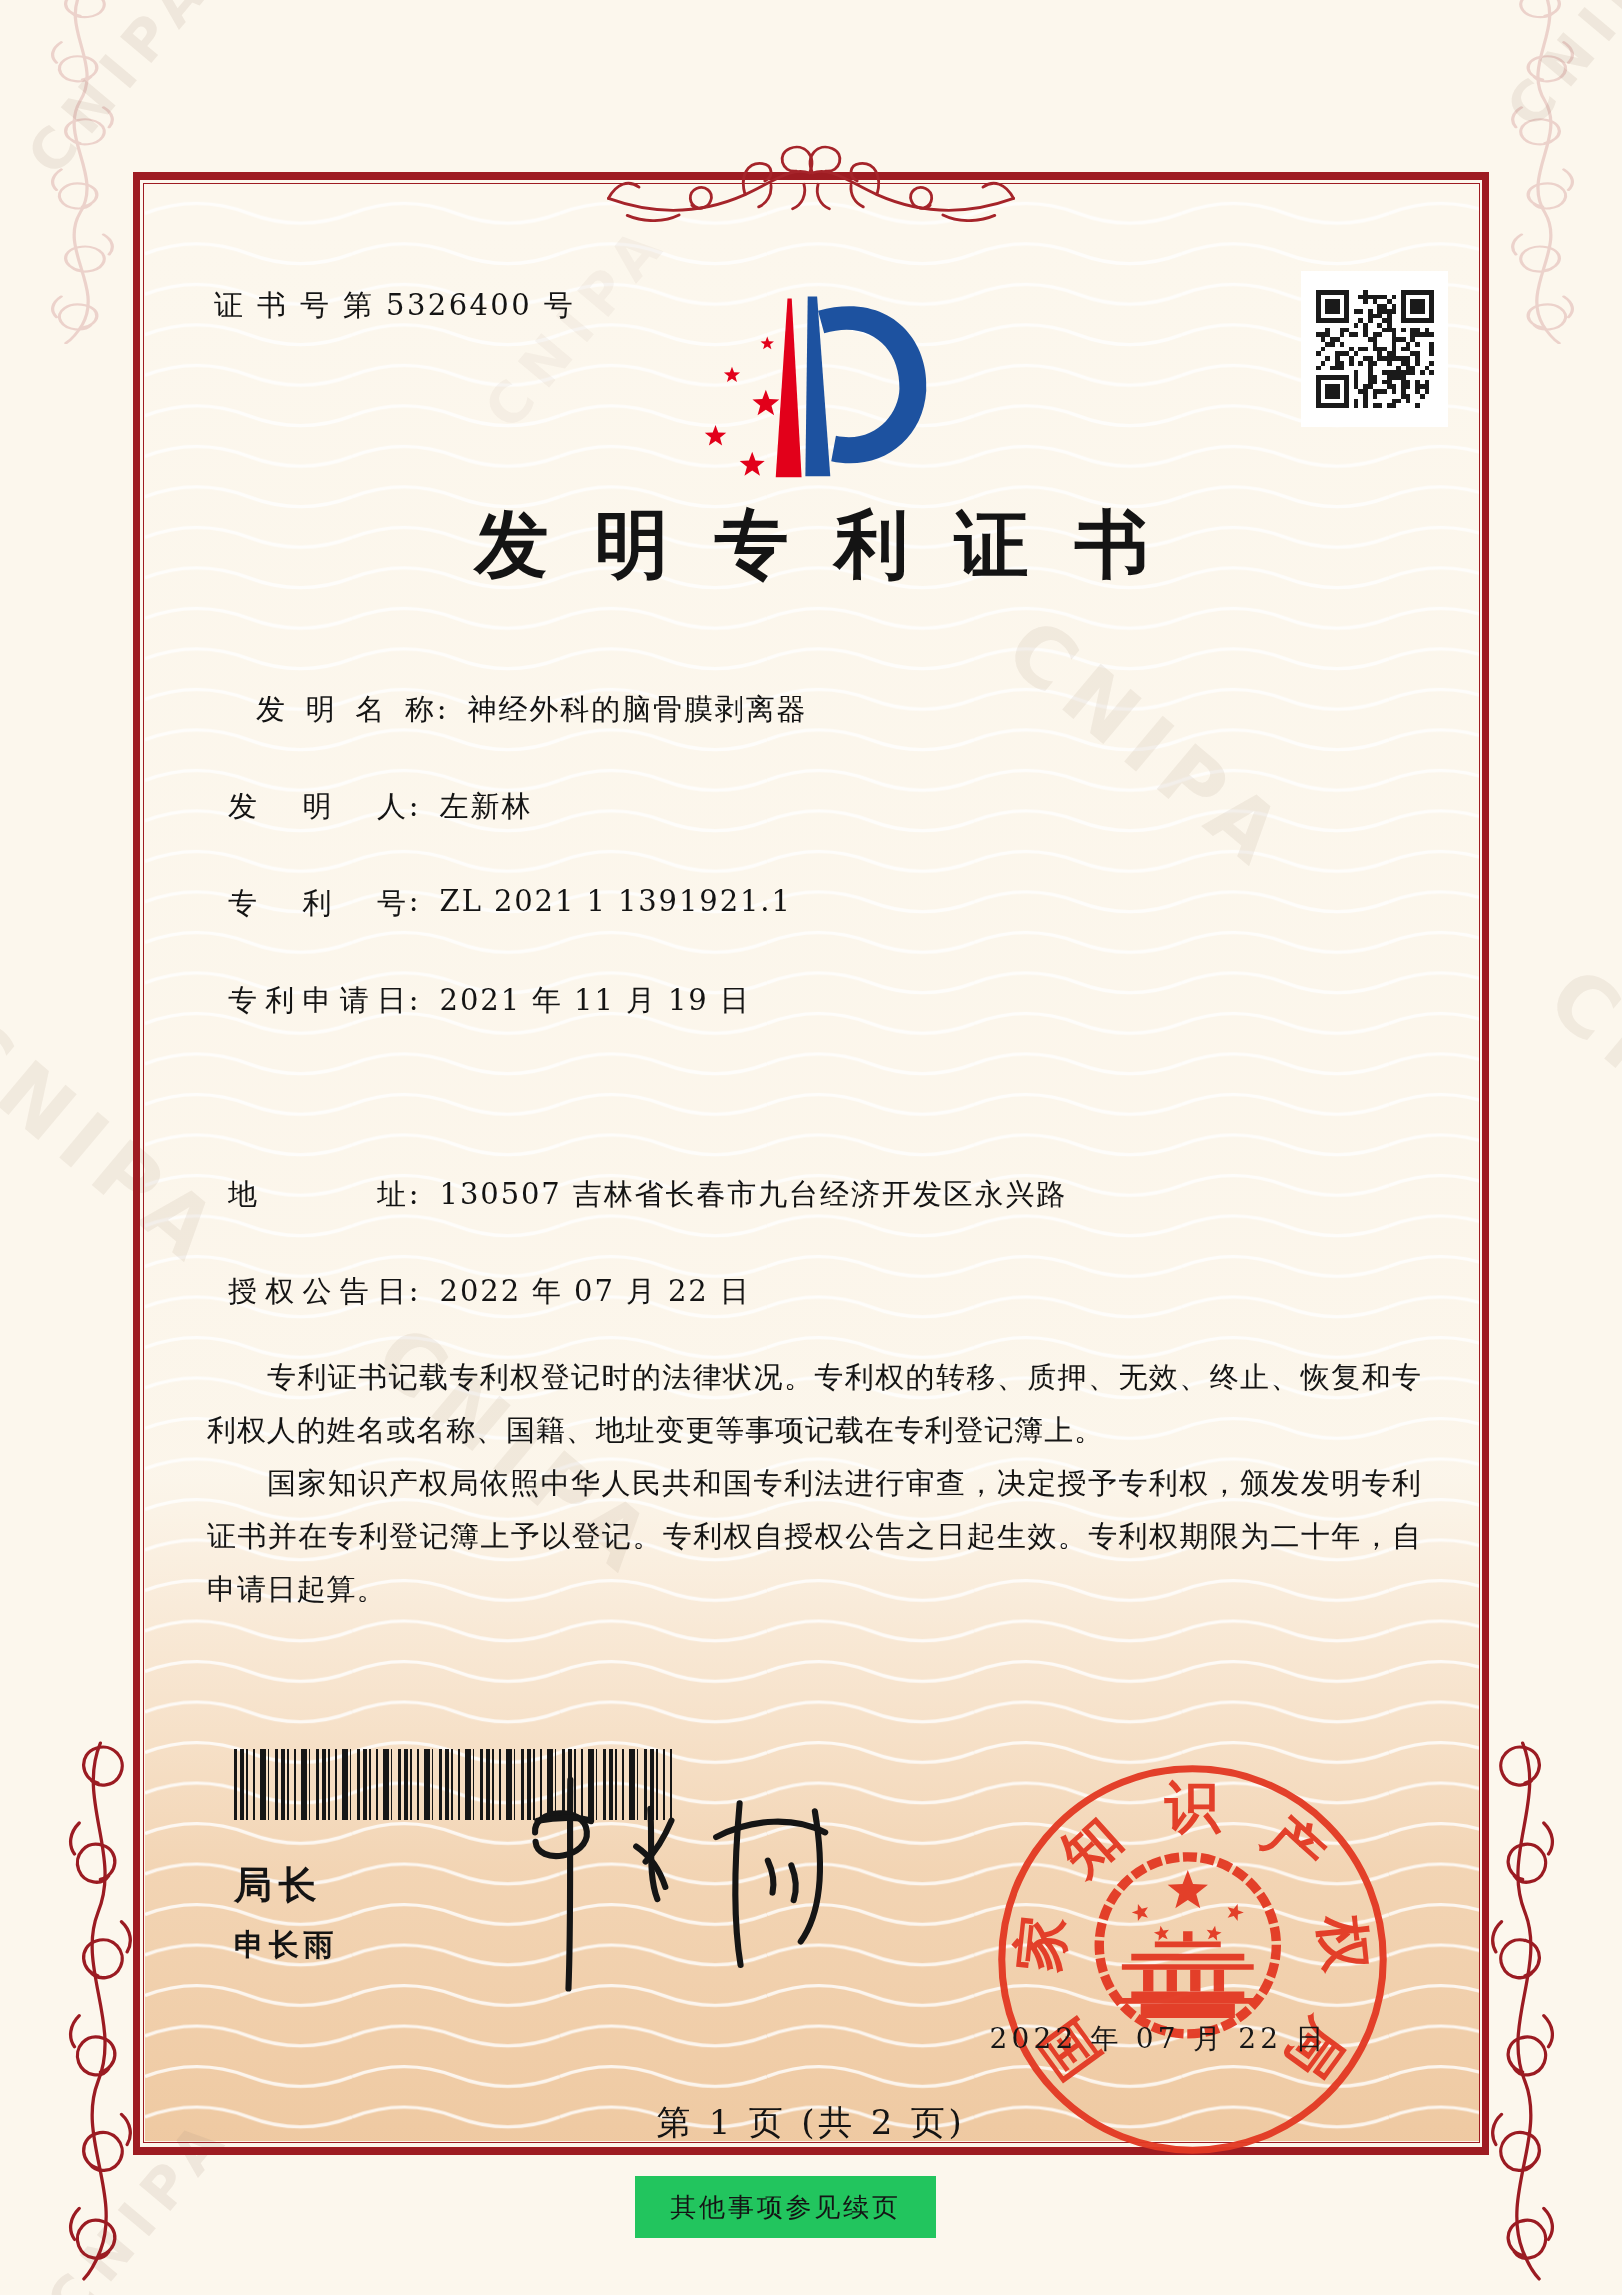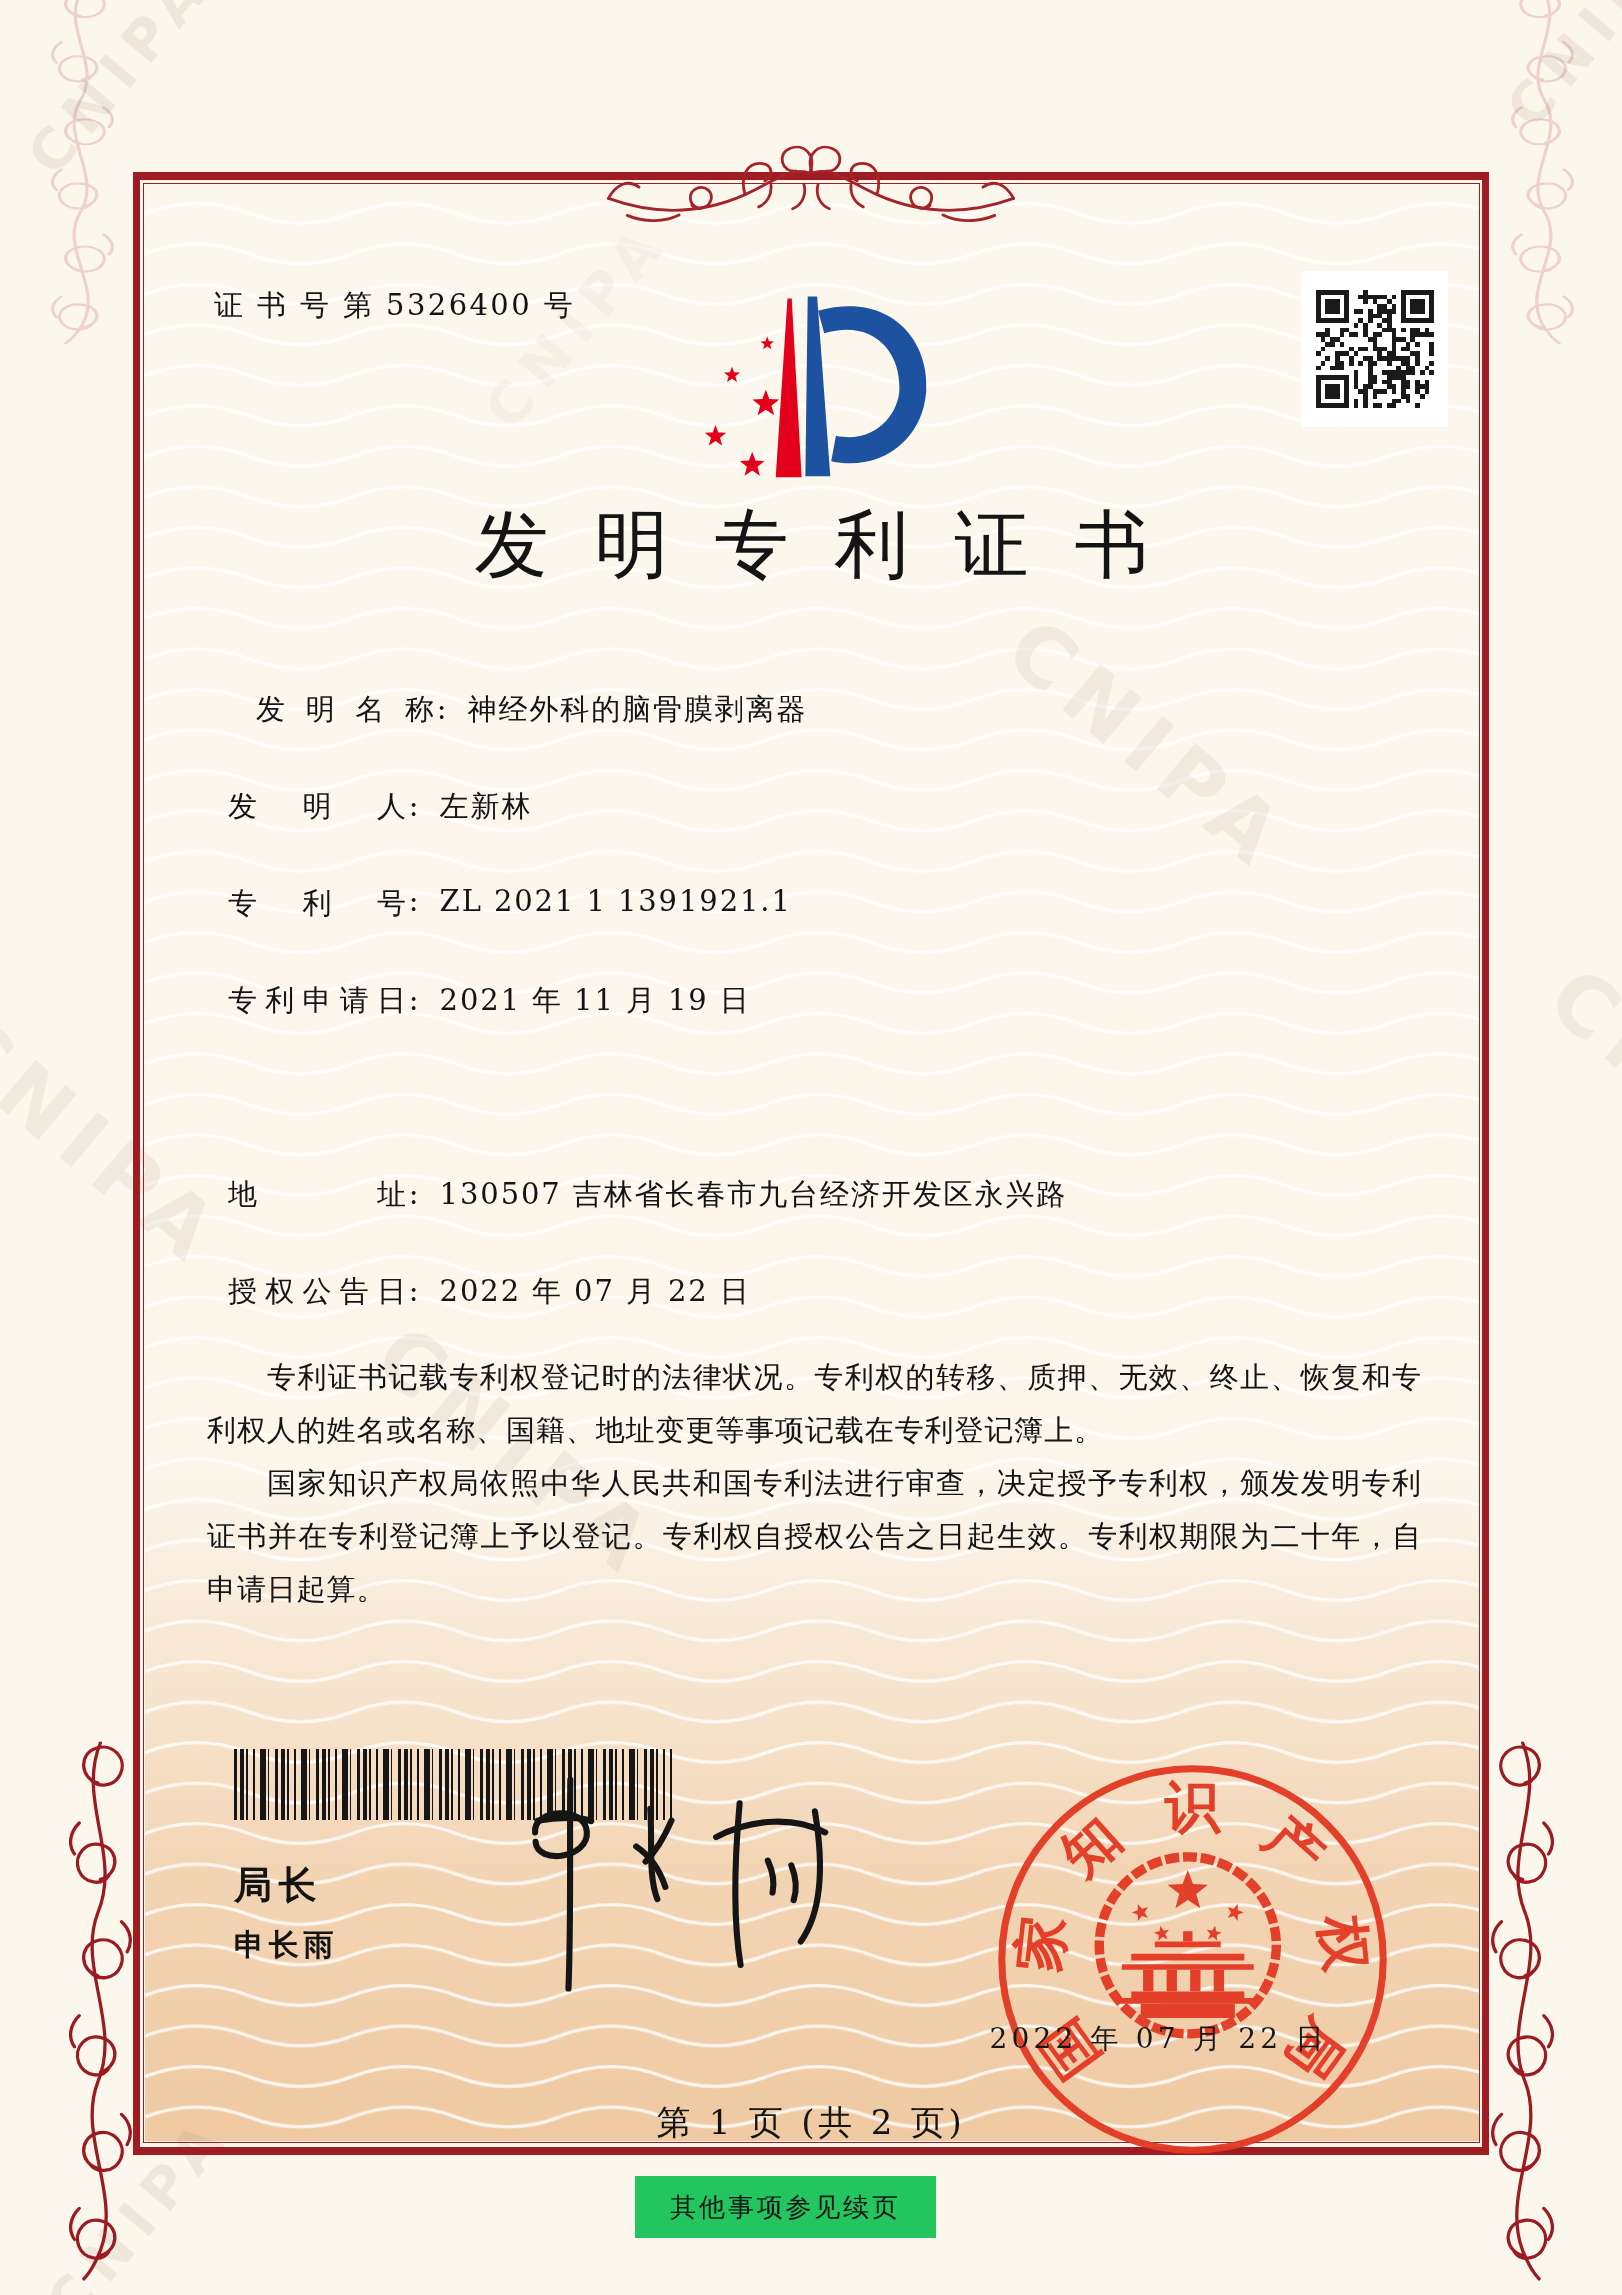--- a/index.html
+++ b/index.html
@@ -26,21 +26,21 @@
   .orn-col-right{left:1478px;top:1738px;width:94px;height:546px;transform:scaleX(-1);}
   .orn-faint-left{left:33px;top:-14px;width:94px;height:358px;opacity:0.16;}
   .orn-faint-right{left:1498px;top:-14px;width:94px;height:358px;opacity:0.16;transform:scaleX(-1);}
 
   
   .cert-no{position:absolute;left:214px;top:286px;z-index:4;font-size:29px;letter-spacing:2.4px;}
   .logo{position:absolute;left:692px;top:274px;width:254px;height:207px;z-index:4;}
   .qr-box{position:absolute;left:1301px;top:271px;width:147px;height:156px;background:#ffffff;z-index:4;}
   .qr-box svg{position:absolute;left:14.6px;top:19px;width:118px;height:118px;}
   .title{position:absolute;left:0;right:0;top:496px;z-index:4;text-align:center;
-         font-size:74px;font-weight:400;letter-spacing:46px;text-indent:46px;}
+         font-size:74px;font-weight:700;letter-spacing:46px;text-indent:46px;}
 
   
   .field{position:absolute;z-index:4;font-size:29px;white-space:nowrap;}
   .flabel{display:inline-block;width:178px;text-align:justify;text-align-last:justify;vertical-align:top;}
   .fcolon{display:inline-block;margin-left:2.8px;}
   .fvalue{display:inline-block;margin-left:21px;letter-spacing:1.9px;}
 
   
   .paras{position:absolute;left:207px;top:1351px;width:1215px;z-index:4;}
   .paras p{margin:0;font-size:29px;line-height:53px;text-align:justify;text-indent:60px;letter-spacing:0.9px;}

